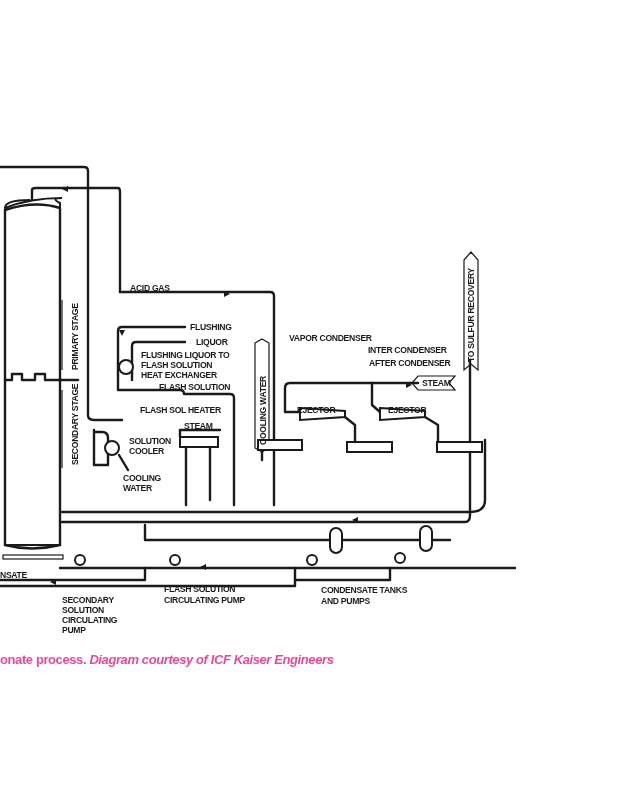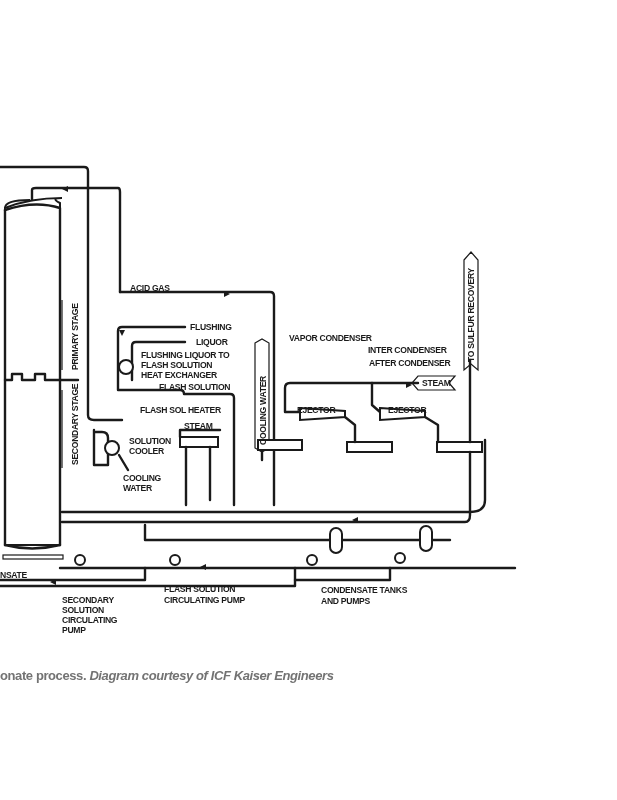--- a/index.html
+++ b/index.html
@@ -3,21 +3,21 @@
 <meta charset="utf-8">
 <style>
   html, body { margin: 0; padding: 0; background: #ffffff; }
   body { width: 617px; height: 800px; position: relative; overflow: hidden; }
   svg { position: absolute; left: 0; top: 0; }
   .pipe { fill: none; stroke: #1a1a1a; stroke-width: 2.4; stroke-linecap: round; stroke-linejoin: round; }
   .thin { fill: none; stroke: #1a1a1a; stroke-width: 1.2; }
   .vessel { fill: #ffffff; stroke: #1a1a1a; stroke-width: 2; }
   .lbl { font-family: "Liberation Sans", sans-serif; font-weight: bold; font-size: 8.6px; fill: #1a1a1a; letter-spacing: -0.3px; }
   .arrow { fill: #1a1a1a; }
-  .caption { position: absolute; left: 0; top: 668px; font-family: "Liberation Sans", sans-serif; font-size: 13px; font-weight: bold; color: #737373; letter-spacing: -0.4px; white-space: nowrap; }
+  .caption { position: absolute; left: 0; top: 652px; font-family: "Liberation Sans", sans-serif; font-size: 13px; font-weight: bold; color: #ec4899; letter-spacing: -0.4px; white-space: nowrap; }
   .caption i { font-style: italic; }
 </style>
 </head>
 <body>
 
 <svg width="617" height="800" viewBox="0 0 617 800">
 
   <path class="vessel" d="M5,545 L5,208 Q30,198 62,198 Q50,198 60,203 L60,545 Z" style="fill:none"></path>
   <path class="vessel" style="fill:none" d="M5,208 Q5,200 30,200"></path>
   <path class="pipe" d="M5,210 Q35,200 60,208 L60,545"></path>

